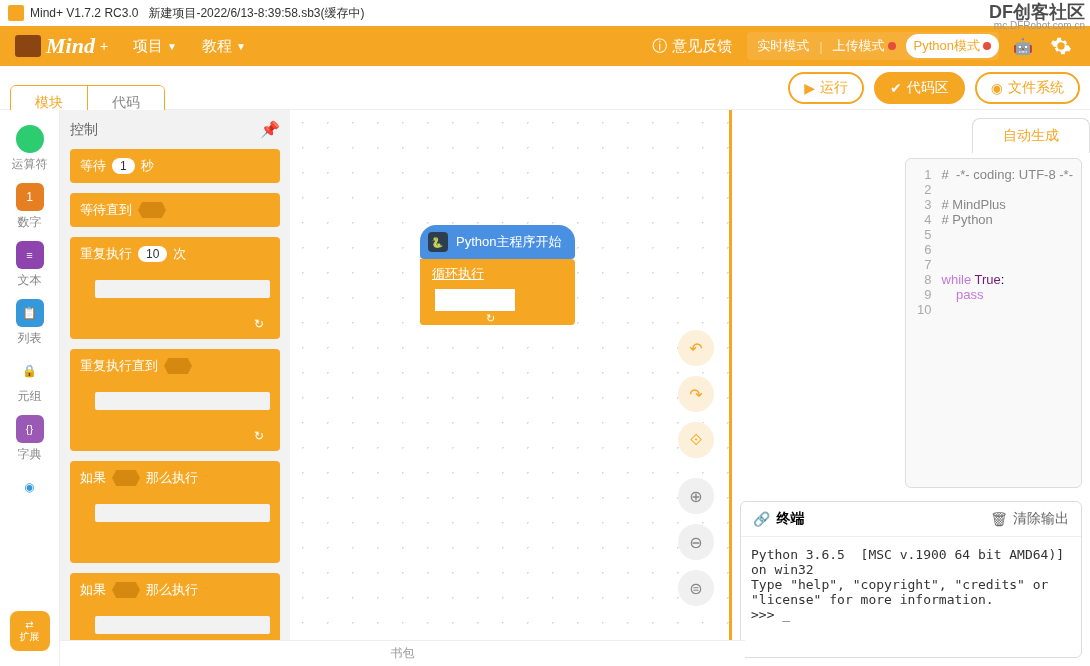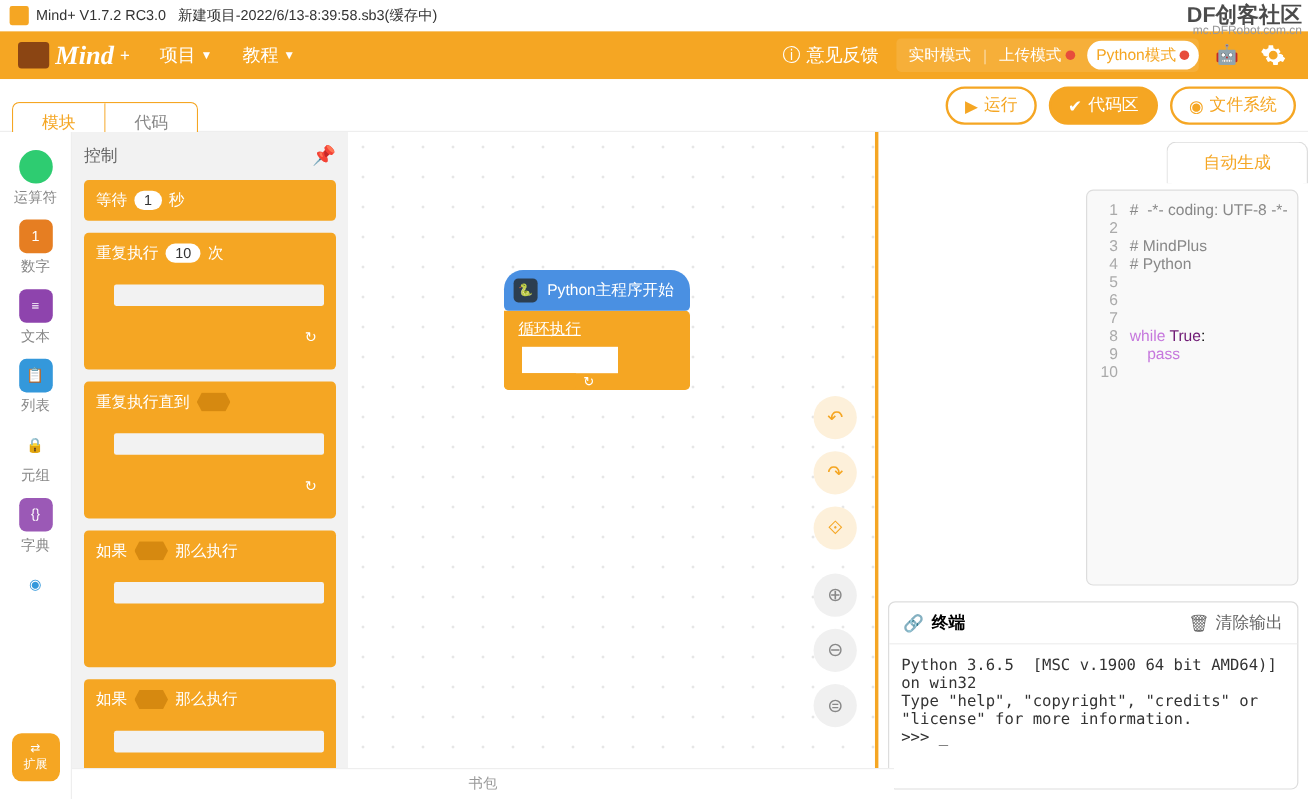--- a/index.html
+++ b/index.html
@@ -37,21 +37,21 @@
 
 .leftbar { width: 60px; background: #fff; border-right: 1px solid #eee; display: flex; flex-direction: column; align-items: center; padding-top: 15px; gap: 10px; }
 .cat-item { display: flex; flex-direction: column; align-items: center; gap: 3px; font-size: 12px; color: #888; cursor: pointer; }
 .cat-icon { width: 28px; height: 28px; border-radius: 6px; display: flex; align-items: center; justify-content: center; }
 .ext-btn { margin-top: auto; margin-bottom: 15px; width: 40px; height: 40px; background: #f5a623; border-radius: 8px; display: flex; flex-direction: column; align-items: center; justify-content: center; color: #fff; font-size: 10px; cursor: pointer; }
 
 .palette { width: 230px; background: #f2f2f2; padding: 10px; height: 100%; position: relative; overflow: hidden; }
 .palette-header { display: flex; justify-content: space-between; align-items: center; margin-bottom: 10px; font-size: 14px; color: #666; }
 .pin-icon { color: #f5a623; cursor: pointer; font-size: 16px; }
 .block { background: #f5a623; color: #fff; border-radius: 4px; padding: 8px 10px; margin-bottom: 10px; font-size: 13px; display: flex; align-items: center; gap: 6px; position: relative; cursor: grab; }
-.block.c-block { padding-bottom: 16px; flex-direction: column; align-items: flex-start; gap: 13px; }
+.block.c-block { padding-bottom: 4px; flex-direction: column; align-items: flex-start; gap: 13px; }
 .block .mouth { background: #f2f2f2; width: calc(100% - 15px); height: 18px; margin-left: 15px; margin-top: 4px; margin-bottom: 6px; border-radius: 2px; }
 .block .bottom-label { font-size: 11px; padding-bottom: 6px; padding-left: 2px; }
 .oval-input { background: #fff; color: #333; border-radius: 10px; padding: 1px 8px; font-size: 12px; min-width: 22px; text-align: center; }
 .hex-slot { background: #d68910; width: 28px; height: 16px; clip-path: polygon(15% 0, 85% 0, 100% 50%, 85% 100%, 15% 100%, 0 50%); }
 .arrow-icon { margin-left: auto; font-size: 12px; }
 
 .canvas { flex: 1; background: #fff; position: relative; background-image: radial-gradient(circle, #ddd 1px, transparent 1px); background-size: 25px 25px; }
 .canvas-block { position: absolute; }
 .hat-block { background: #4a90e2; color: #fff; padding: 8px 14px 8px 36px; border-radius: 16px 16px 4px 4px; font-size: 13px; position: relative; }
 .hat-icon { position: absolute; left: 8px; top: 50%; transform: translateY(-50%); width: 20px; height: 20px; background: #2c3e50; border-radius: 4px; display: flex; align-items: center; justify-content: center; color: #fff; font-size: 10px; }
@@ -195,20 +195,24 @@
   <div class="palette">
     <div class="palette-header">
       <span>控制</span>
       <span class="pin-icon">📌</span>
     </div>
     <div class="block">
       <span>等待</span>
       <span class="oval-input">1</span>
       <span>秒</span>
     </div>
+    <div class="block">
+      <span>等待直到</span>
+      <span class="hex-slot"></span>
+    </div>
     <div class="block c-block">
       <div style="display:flex;align-items:center;gap:6px;width:100%">
         <span>重复执行</span>
         <span class="oval-input">10</span>
         <span>次</span>
       </div>
       <div class="mouth"></div>
       <span class="arrow-icon" style="align-self:flex-end;padding:0 6px 4px 0">↻</span>
     </div>
     <div class="block c-block">

